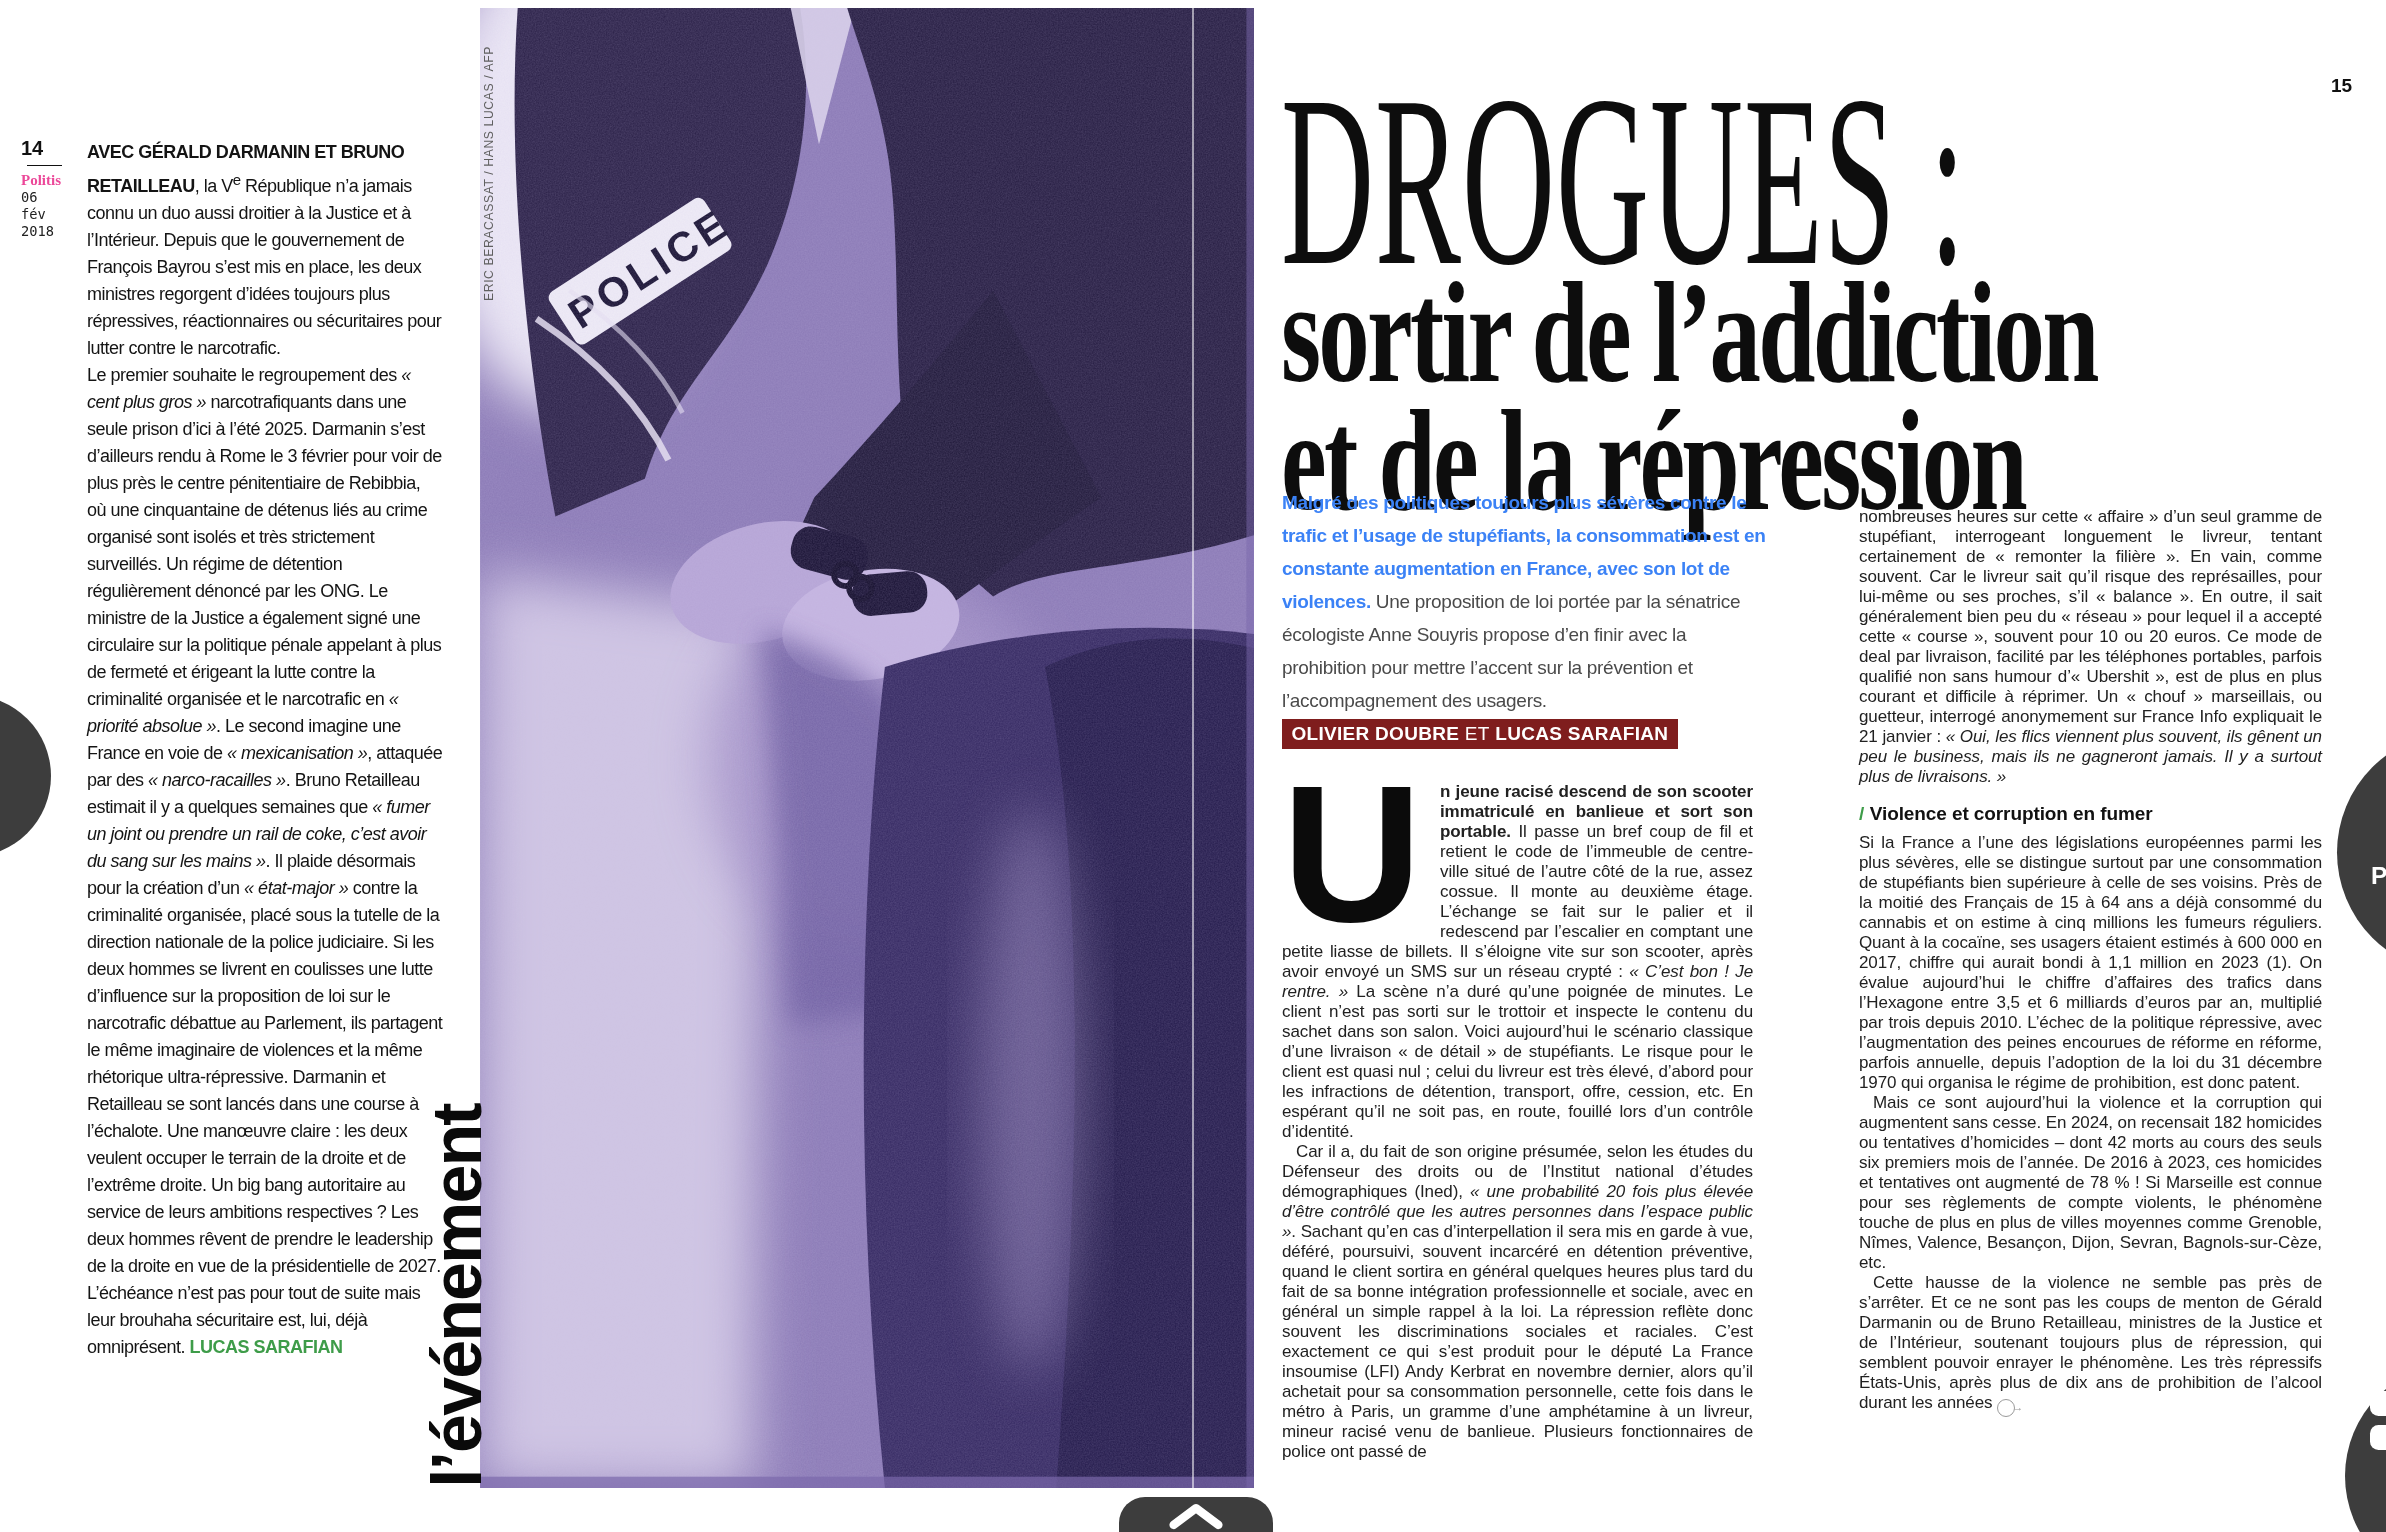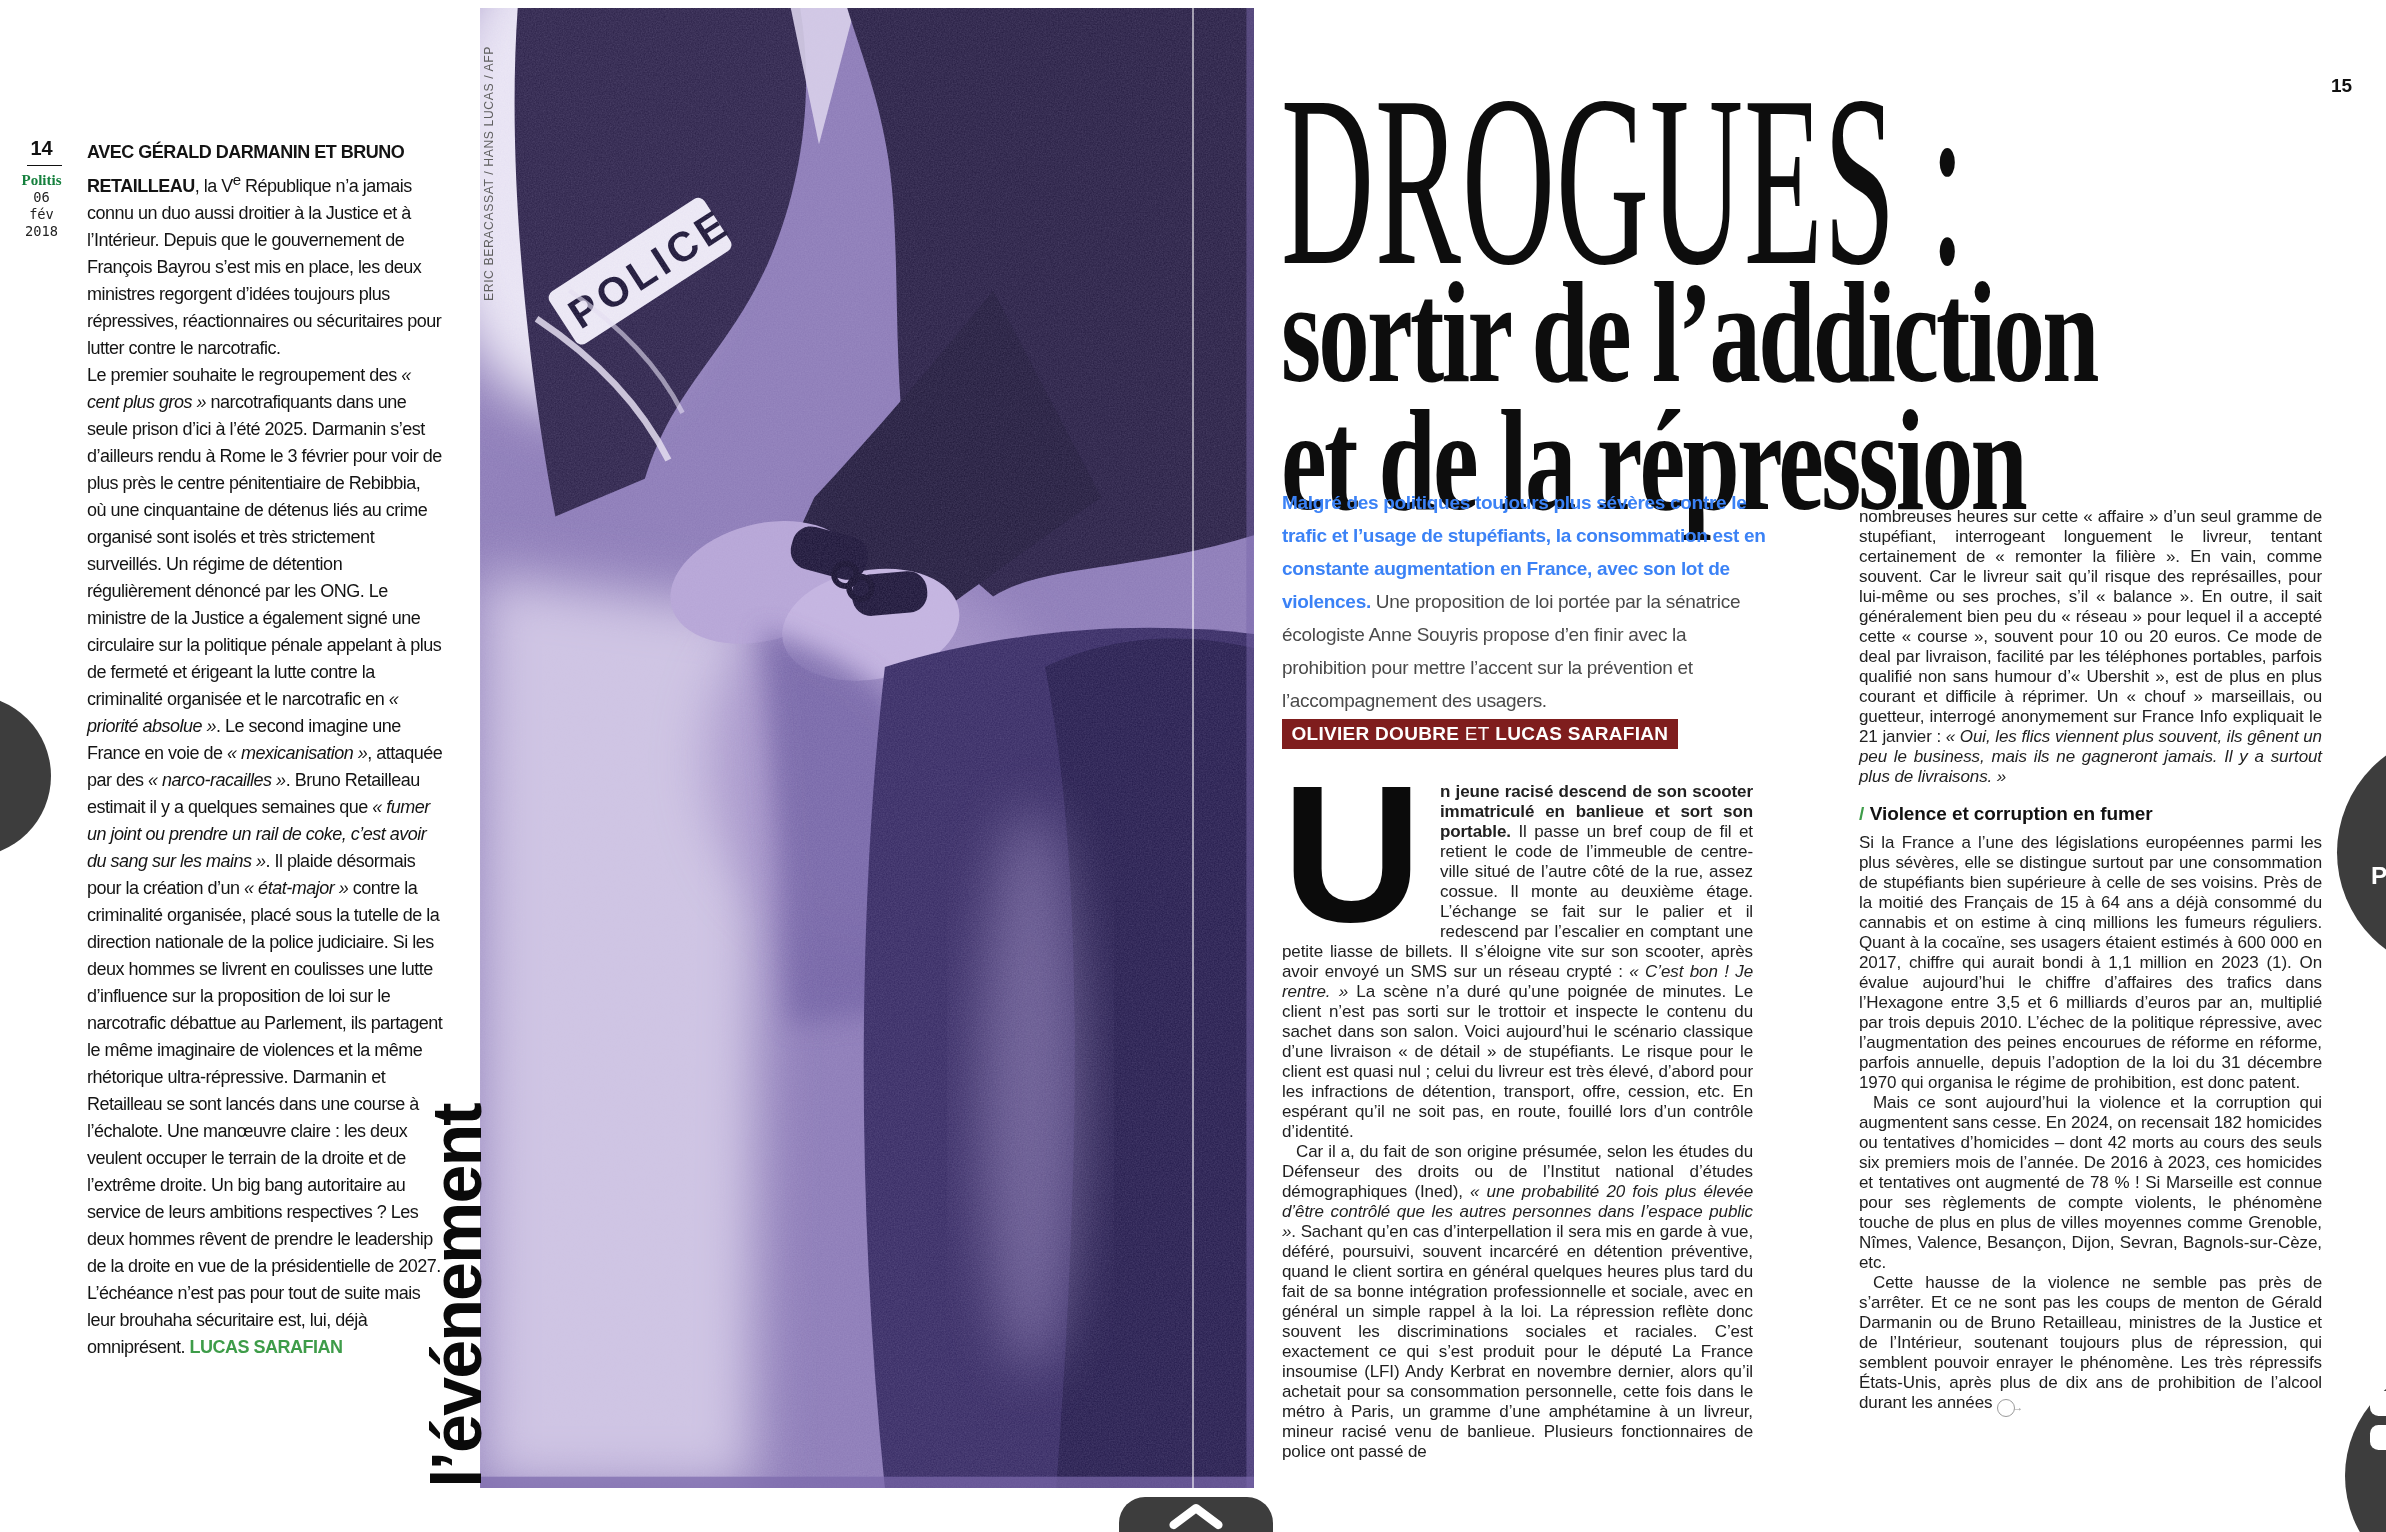--- a/index.html
+++ b/index.html
@@ -1,24 +1,24 @@
 <!DOCTYPE html>
 <html style="font-size:15px"><head>
 <meta charset="utf-8">
 <style>
   html,body{margin:0;padding:0;background:#e8e8e8;}
   #page{position:relative;width:2386px;height:1533px;background:#ffffff;overflow:hidden;
         font-family:"Liberation Sans",sans-serif;color:#1c1c1c;}
   .abs{position:absolute;}
 
   
-  #folio-left{left:21px;top:137px;width:41px;text-align:center;}
+  #folio-left{left:21px;top:137px;width:41px;text-align:left;}
   #folio-left .num{font-size:20px;font-weight:700;color:#111;}
   #folio-left .rule{border-top:1.9px solid #111;margin:4.7px 0 6.6px 5.6px;}
-  #folio-left .brand{font-family:"Liberation Serif",serif;font-weight:700;font-size:15px;color:#15803d;}
+  #folio-left .brand{font-family:"Liberation Serif",serif;font-weight:700;font-size:15px;color:#ec4899;}
   #folio-left .dl{font-family:"DejaVu Sans Mono",monospace;font-size:13.7px;line-height:17px;color:#222;}
 
   
   #left-article{left:87px;top:139px;width:356px;font-size:18px;line-height:27px;
                 letter-spacing:-0.5px;color:#141414;}
   #left-article b{font-weight:800;}
   #left-article i{font-style:italic;}
   .sig{color:#3E9C49;font-weight:800;}
 
   

